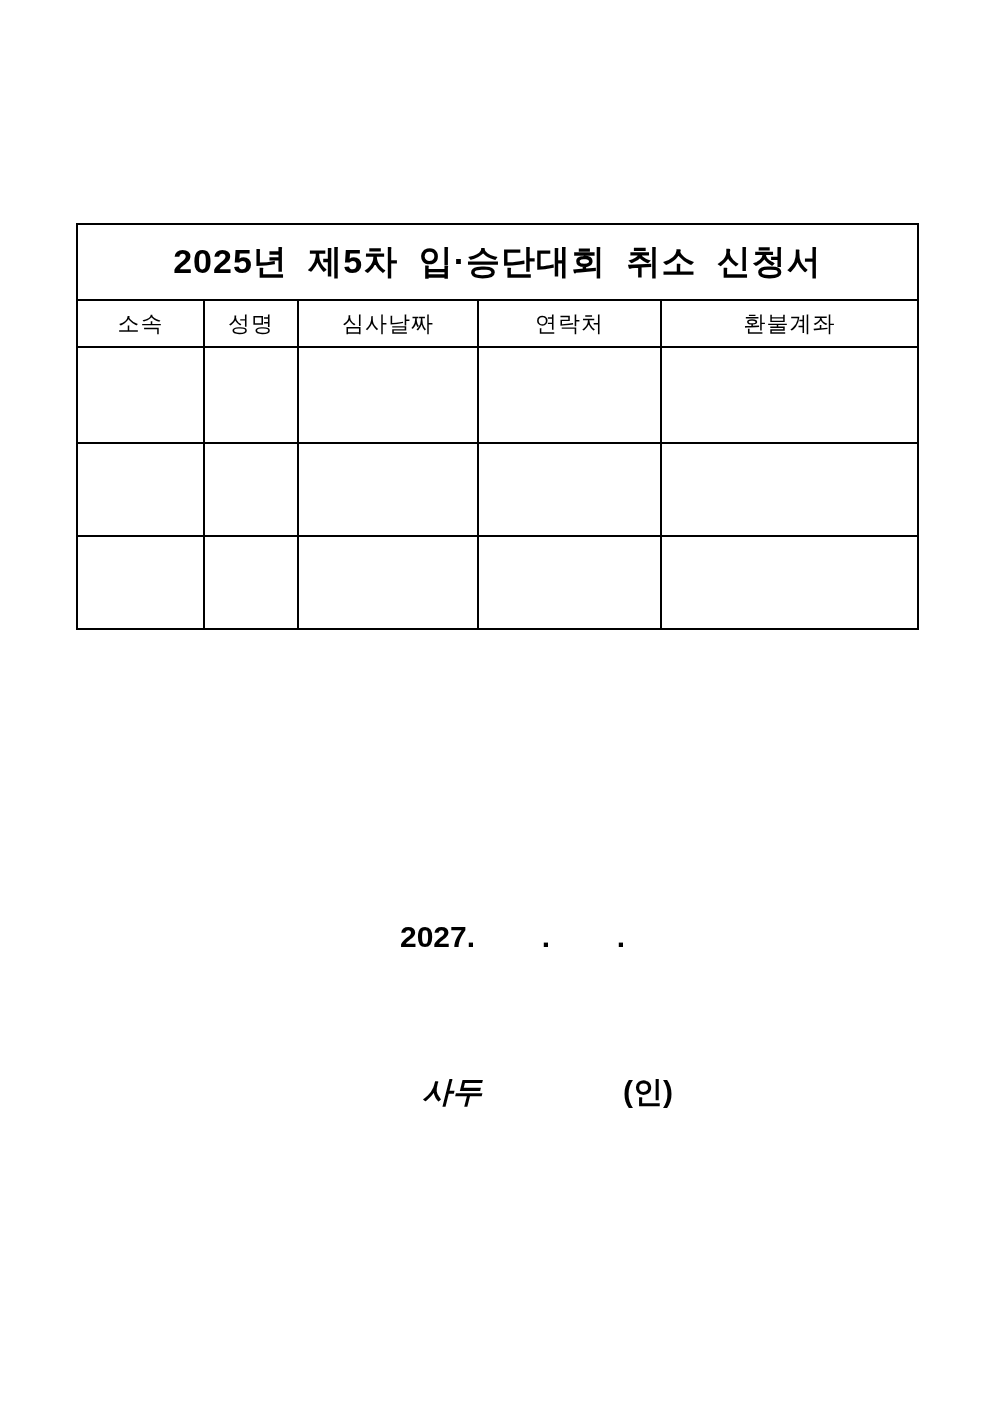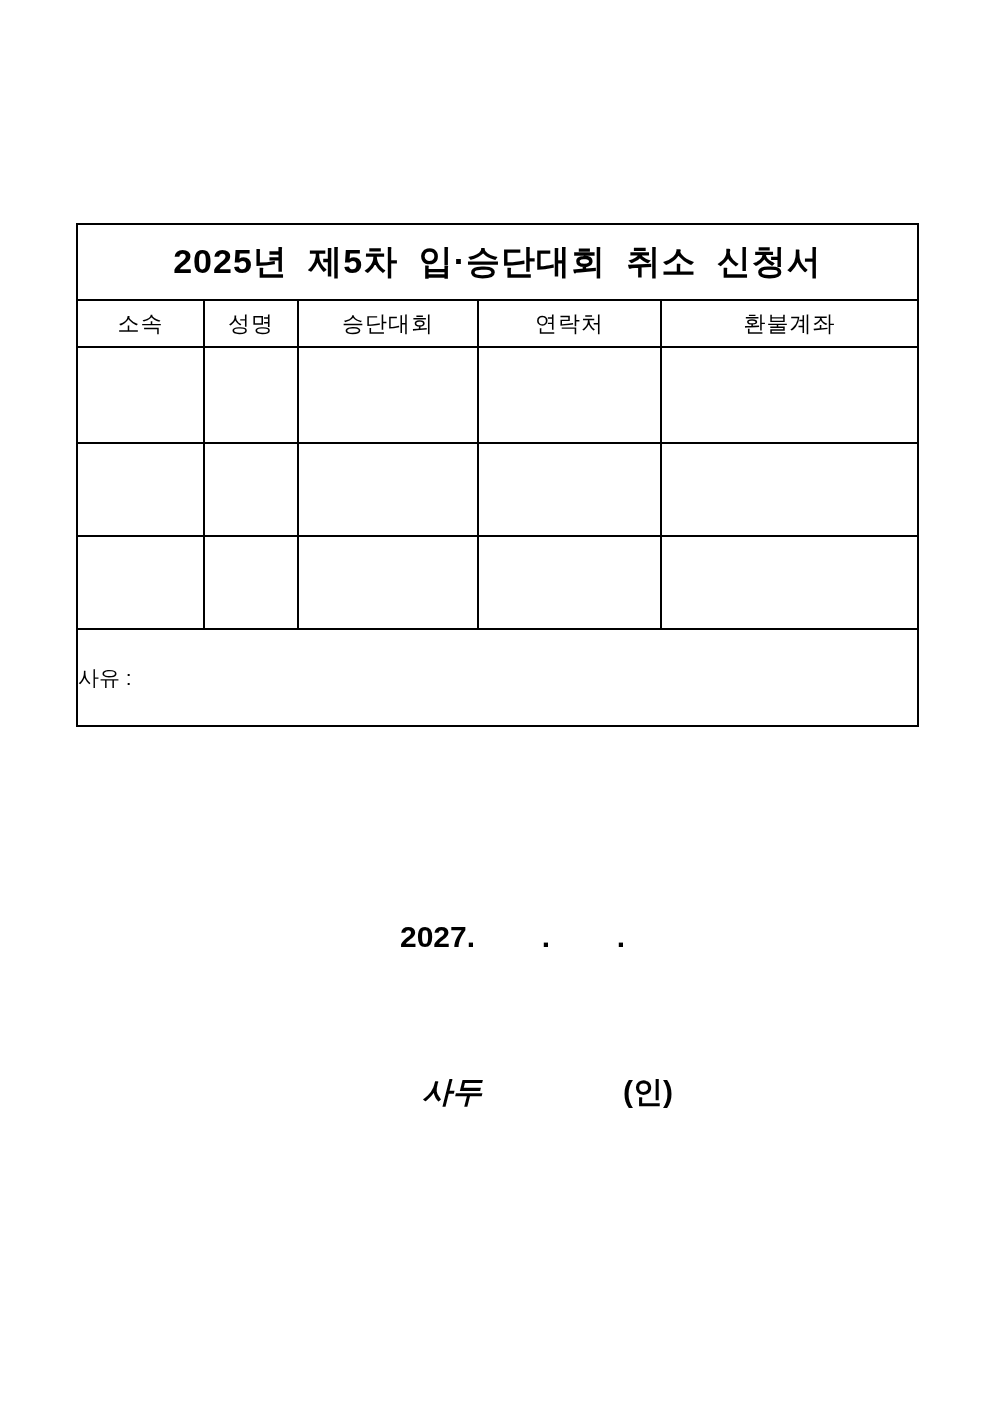--- a/index.html
+++ b/index.html
@@ -98,21 +98,21 @@
     </colgroup>
 
     <tbody>
         <tr>
       <td colspan="5" class="title-cell">2025년 제5차 입·승단대회 취소 신청서</td>
     </tr>
 
     <tr class="header-row">
       <th>소속</th>
       <th>성명</th>
-      <th>승단대회</th>
+      <th>심사날짜</th>
       <th>연락처</th>
       <th>환불계좌</th>
     </tr>
 
     <tr class="empty-row-1">
       <td></td>
       <td></td>
       <td></td>
       <td></td>
       <td></td>
@@ -127,23 +127,20 @@
     </tr>
 
     <tr class="empty-row-3">
       <td></td>
       <td></td>
       <td></td>
       <td></td>
       <td></td>
     </tr>
 
-    <tr>
-      <td colspan="5" class="reason-cell">사유 :</td>
-    </tr>
   </tbody>
     </table>
 
   <div class="date-line">2027.        .        .</div>
 
   <div class="signer-label">사두</div>
 
   <div class="seal-label">(인)</div>
 
 </div>

